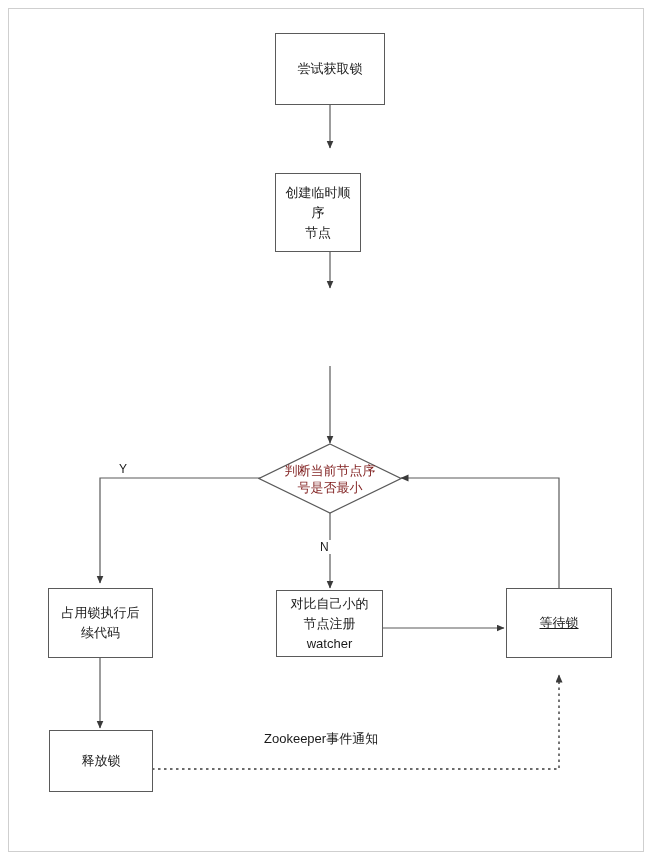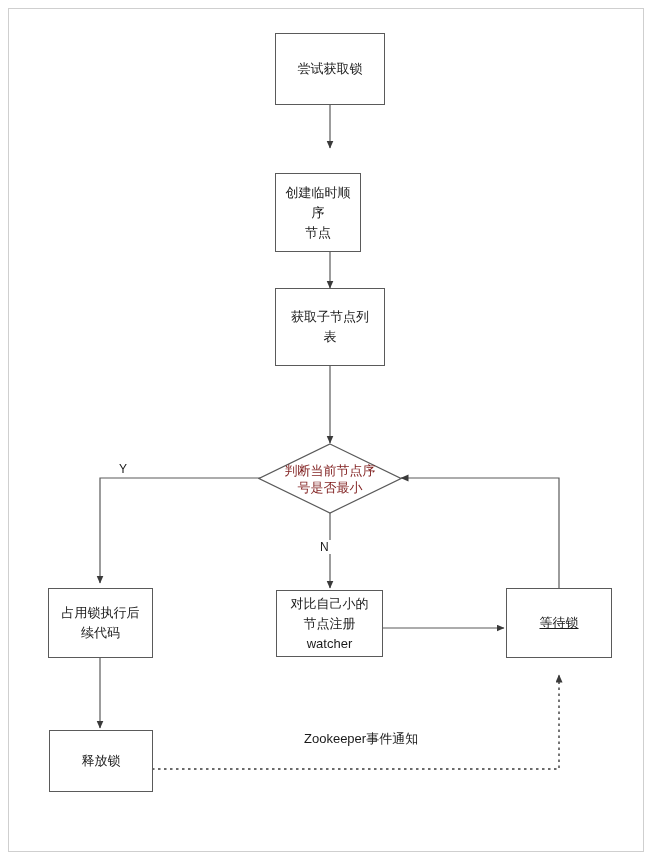--- a/index.html
+++ b/index.html
@@ -69,21 +69,20 @@
   }
   .edge-label {
     position: absolute;
     font-size: 12px;
     color: #1a1a1a;
     background: #ffffff;
     padding: 0 2px;
   }
   .edge-label.big {
     font-size: 13px;
-    margin-left: 40px;
   }
   svg.wires {
     position: absolute;
     left: 0;
     top: 0;
     width: 654px;
     height: 862px;
     pointer-events: none;
   }
 </style>
@@ -118,22 +117,20 @@
     <line x1="100" y1="658" x2="100" y2="728" stroke="#5a5a5a" stroke-width="1.2" marker-end="url(#arrow)"></line>
 
     <path d="M 152 769 L 559 769 L 559 675" fill="none" stroke="#3a3a3a" stroke-width="1.4" stroke-dasharray="2.5,3.5" marker-end="url(#arrow)"></path>
   </svg>
 
   <div class="node" style="left:275px; top:33px; width:110px; height:72px;">尝试获取锁</div>
 
   <div class="node" style="left:275px; top:149px; width:86px; height:79px;margin-top:24px;">创建临时顺序
 节点</div>
 
-  <div class="node" style="left:275px; top:288px; width:110px; height:78px;">获取子节点列
-表</div>
 
   <div class="diamond-wrap" style="left:258px; top:443px; width:144px; height:71px;">
     <svg class="diamond-shape" viewBox="0 0 144 71" preserveAspectRatio="none">
       <polygon points="72,1 143,35.5 72,70 1,35.5" fill="#ffffff" stroke="#5a5a5a" stroke-width="1.2"></polygon>
     </svg>
     <div class="diamond-label">判断当前节点序
 号是否最小</div>
   </div>
 
   <div class="node" style="left:276px; top:590px; width:107px; height:67px;">对比自己小的

